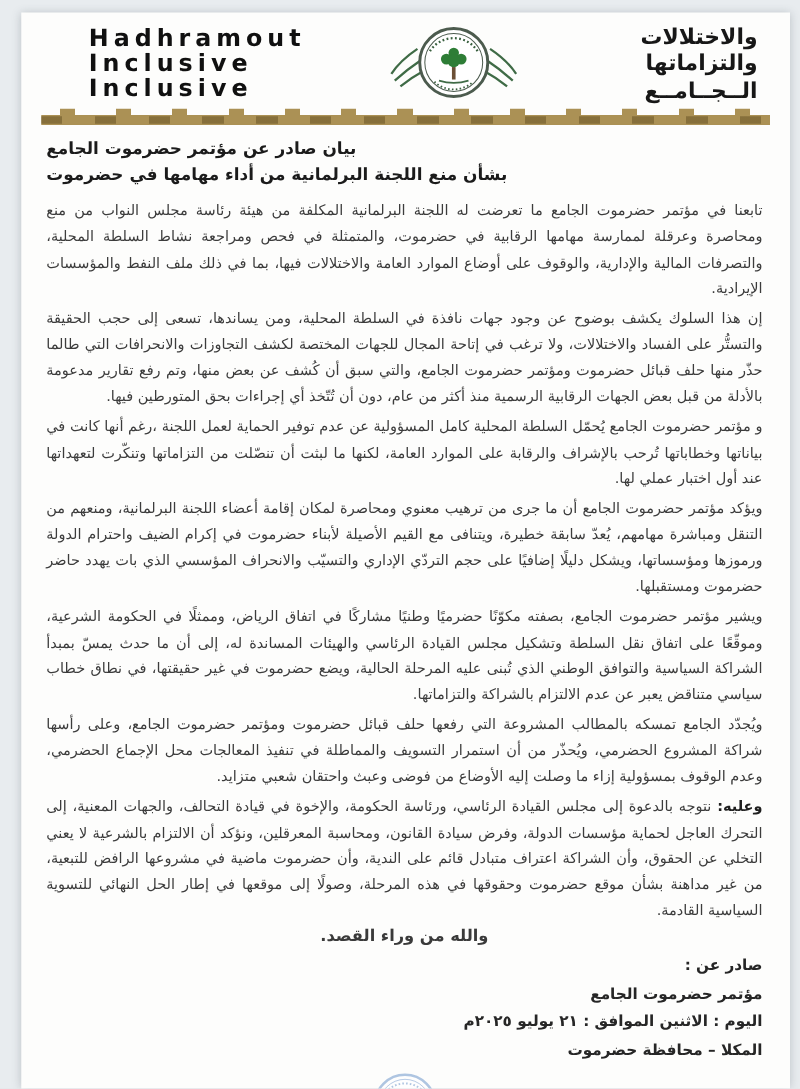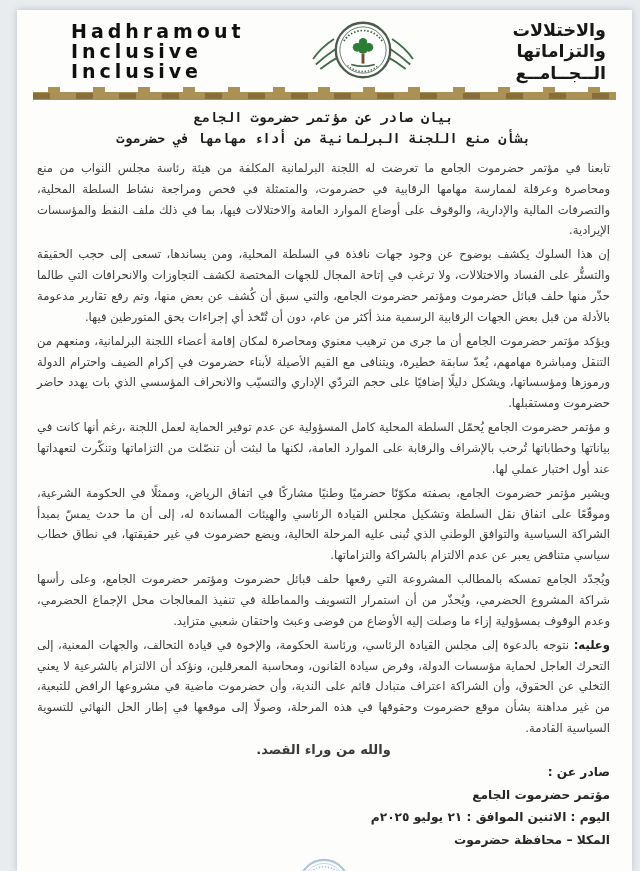--- a/index.html
+++ b/index.html
@@ -22,21 +22,21 @@
   .band{position:relative;height:8px;background:#ab9155;margin:7px -6px 0 -4px;}
   .band::before{
     content:"";position:absolute;top:-5px;left:0;right:0;height:5px;
     background:repeating-linear-gradient(90deg,transparent 0 15px,#ab9155 15px 27px,transparent 27px 45px);
   }
   .band::after{
     content:"";position:absolute;inset:1px 0;
     background:repeating-linear-gradient(90deg,rgba(74,56,16,.38) 0 17px,transparent 17px 43px);
   }
   
-  .title{direction:rtl;text-align:center;font-weight:bold;color:#1b1b1b;font-size:13.5px;line-height:1.55;margin-top:9px;font-family:Liberation Mono, monospace;}
+  .title{direction:rtl;text-align:left;font-weight:bold;color:#1b1b1b;font-size:13.5px;line-height:1.55;margin-top:9px;}
   
   .body{direction:rtl;text-align:justify;color:#3c3c3c;font-size:11.6px;line-height:1.8;margin-top:7px;}
   .body p{margin:0 0 3px;}
   .body b{color:#1f1f1f;}
   .closing{direction:rtl;text-align:center;font-weight:bold;color:#3a3a3a;font-size:13px;margin-top:2px;}
   
   .footer{direction:rtl;text-align:right;font-weight:bold;color:#262626;font-size:12.2px;line-height:1.85;margin-top:4px;}
   
   .wm{text-align:center;margin-top:4px;opacity:.62;}
 </style>
@@ -88,22 +88,22 @@
     <div class="band"></div>
 
     <div class="title">
       <div>بيان صادر عن مؤتمر حضرموت الجامع</div>
       <div>بشأن منع اللجنة البرلمانية من أداء مهامها في حضرموت</div>
     </div>
 
     <div class="body">
       <p><b></b><span>تابعنا في مؤتمر حضرموت الجامع ما تعرضت له اللجنة البرلمانية المكلفة من هيئة رئاسة مجلس النواب من منع ومحاصرة وعرقلة لممارسة مهامها الرقابية في حضرموت، والمتمثلة في فحص ومراجعة نشاط السلطة المحلية، والتصرفات المالية والإدارية، والوقوف على أوضاع الموارد العامة والاختلالات فيها، بما في ذلك ملف النفط والمؤسسات الإيرادية.</span></p>
       <p><b></b><span>إن هذا السلوك يكشف بوضوح عن وجود جهات نافذة في السلطة المحلية، ومن يساندها، تسعى إلى حجب الحقيقة والتستُّر على الفساد والاختلالات، ولا ترغب في إتاحة المجال للجهات المختصة لكشف التجاوزات والانحرافات التي طالما حذّر منها حلف قبائل حضرموت ومؤتمر حضرموت الجامع، والتي سبق أن كُشف عن بعض منها، وتم رفع تقارير مدعومة بالأدلة من قبل بعض الجهات الرقابية الرسمية منذ أكثر من عام، دون أن تُتّخذ أي إجراءات بحق المتورطين فيها.</span></p>
+      <p><b></b><span>و مؤتمر حضرموت الجامع يُحمّل السلطة المحلية كامل المسؤولية عن عدم توفير الحماية لعمل اللجنة ،رغم أنها كانت في بياناتها وخطاباتها تُرحب بالإشراف والرقابة على الموارد العامة، لكنها ما لبثت أن تنصّلت من التزاماتها وتنكّرت لتعهداتها عند أول اختبار عملي لها.</span></p>
       <p><b></b><span>ويؤكد مؤتمر حضرموت الجامع أن ما جرى من ترهيب معنوي ومحاصرة لمكان إقامة أعضاء اللجنة البرلمانية، ومنعهم من التنقل ومباشرة مهامهم، يُعدّ سابقة خطيرة، ويتنافى مع القيم الأصيلة لأبناء حضرموت في إكرام الضيف واحترام الدولة ورموزها ومؤسساتها، ويشكل دليلًا إضافيًا على حجم التردّي الإداري والتسيّب والانحراف المؤسسي الذي بات يهدد حاضر حضرموت ومستقبلها.</span></p>
-      <p><b></b><span>و مؤتمر حضرموت الجامع يُحمّل السلطة المحلية كامل المسؤولية عن عدم توفير الحماية لعمل اللجنة ،رغم أنها كانت في بياناتها وخطاباتها تُرحب بالإشراف والرقابة على الموارد العامة، لكنها ما لبثت أن تنصّلت من التزاماتها وتنكّرت لتعهداتها عند أول اختبار عملي لها.</span></p>
       <p><b></b><span>ويشير مؤتمر حضرموت الجامع، بصفته مكوّنًا حضرميًا وطنيًا مشاركًا في اتفاق الرياض، وممثلًا في الحكومة الشرعية، وموقّعًا على اتفاق نقل السلطة وتشكيل مجلس القيادة الرئاسي والهيئات المساندة له، إلى أن ما حدث يمسّ بمبدأ الشراكة السياسية والتوافق الوطني الذي تُبنى عليه المرحلة الحالية، ويضع حضرموت في غير حقيقتها، في نطاق خطاب سياسي متناقض يعبر عن عدم الالتزام بالشراكة والتزاماتها.</span></p>
       <p><b></b><span>ويُجدّد الجامع تمسكه بالمطالب المشروعة التي رفعها حلف قبائل حضرموت ومؤتمر حضرموت الجامع، وعلى رأسها شراكة المشروع الحضرمي، ويُحذّر من أن استمرار التسويف والمماطلة في تنفيذ المعالجات محل الإجماع الحضرمي، وعدم الوقوف بمسؤولية إزاء ما وصلت إليه الأوضاع من فوضى وعبث واحتقان شعبي متزايد.</span></p>
       <p><b>وعليه:</b><span> نتوجه بالدعوة إلى مجلس القيادة الرئاسي، ورئاسة الحكومة، والإخوة في قيادة التحالف، والجهات المعنية، إلى التحرك العاجل لحماية مؤسسات الدولة، وفرض سيادة القانون، ومحاسبة المعرقلين، ونؤكد أن الالتزام بالشرعية لا يعني التخلي عن الحقوق، وأن الشراكة اعتراف متبادل قائم على الندية، وأن حضرموت ماضية في مشروعها الرافض للتبعية، من غير مداهنة بشأن موقع حضرموت وحقوقها في هذه المرحلة، وصولًا إلى موقعها في إطار الحل النهائي للتسوية السياسية القادمة.</span></p>
     </div>
 
     <div class="closing">والله من وراء القصد.</div>
 
     <div class="footer">
       <div>صادر عن :</div>
       <div>مؤتمر حضرموت الجامع</div>

